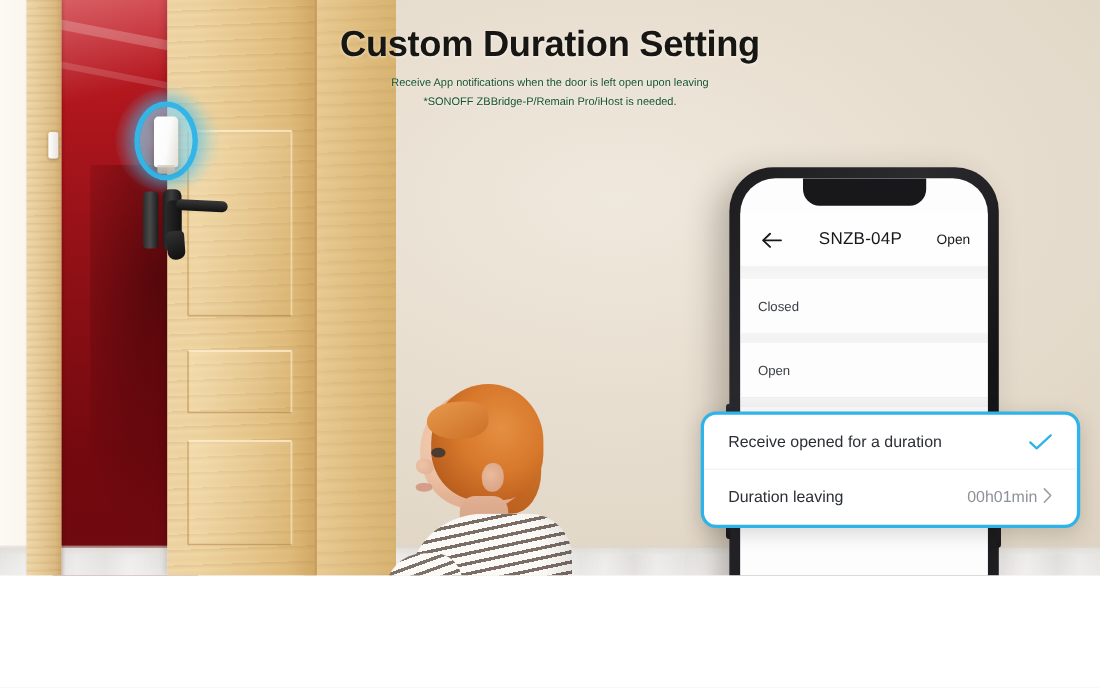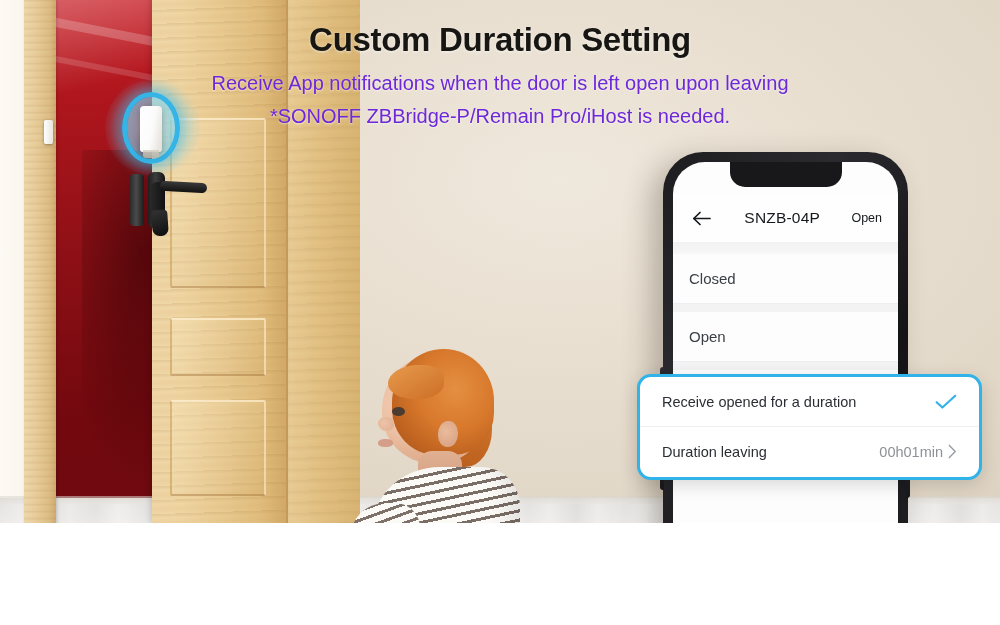--- a/index.html
+++ b/index.html
@@ -349,22 +349,22 @@
   .headline {
     font-size:33px;
     font-weight:bold;
     color:#181613;
     letter-spacing:-.3px;
     line-height:1.12;
     text-shadow:0 1px 3px rgba(255,255,255,.65);
   }
   .subline {
     margin-top:9px;
-    font-size:20px;
-    color:#6d28d9;
+    font-size:10px;
+    color:#14532d;
     line-height:1.55;
     text-shadow:0 1px 2px rgba(255,255,255,.6);
   }
   .subline2 { margin-top:2px; }
 
   
   .phone {
     position:absolute; left:663px; top:152px;
     width:245px; height:500px;
     background:linear-gradient(125deg,#1d1d20 0%, #2b2b2f 30%, #141417 62%, #26262a 100%);
@@ -440,21 +440,21 @@
   .list-gap {
     height:12px;
     background:linear-gradient(180deg,#f2f2f3,#f7f7f8);
   }
   .row {
     height:50px;
     display:flex; align-items:center;
     padding:0 16px;
     background:#fdfdfd;
     border-bottom:1px solid #eceef0;
-    font-size:15px;
+    font-size:12px;
     color:#3c4046;
   }
   .row-sep {
     height:8px;
     background:#f3f3f4;
   }
   .row-label { flex:1; }
 
   
   .popup {

